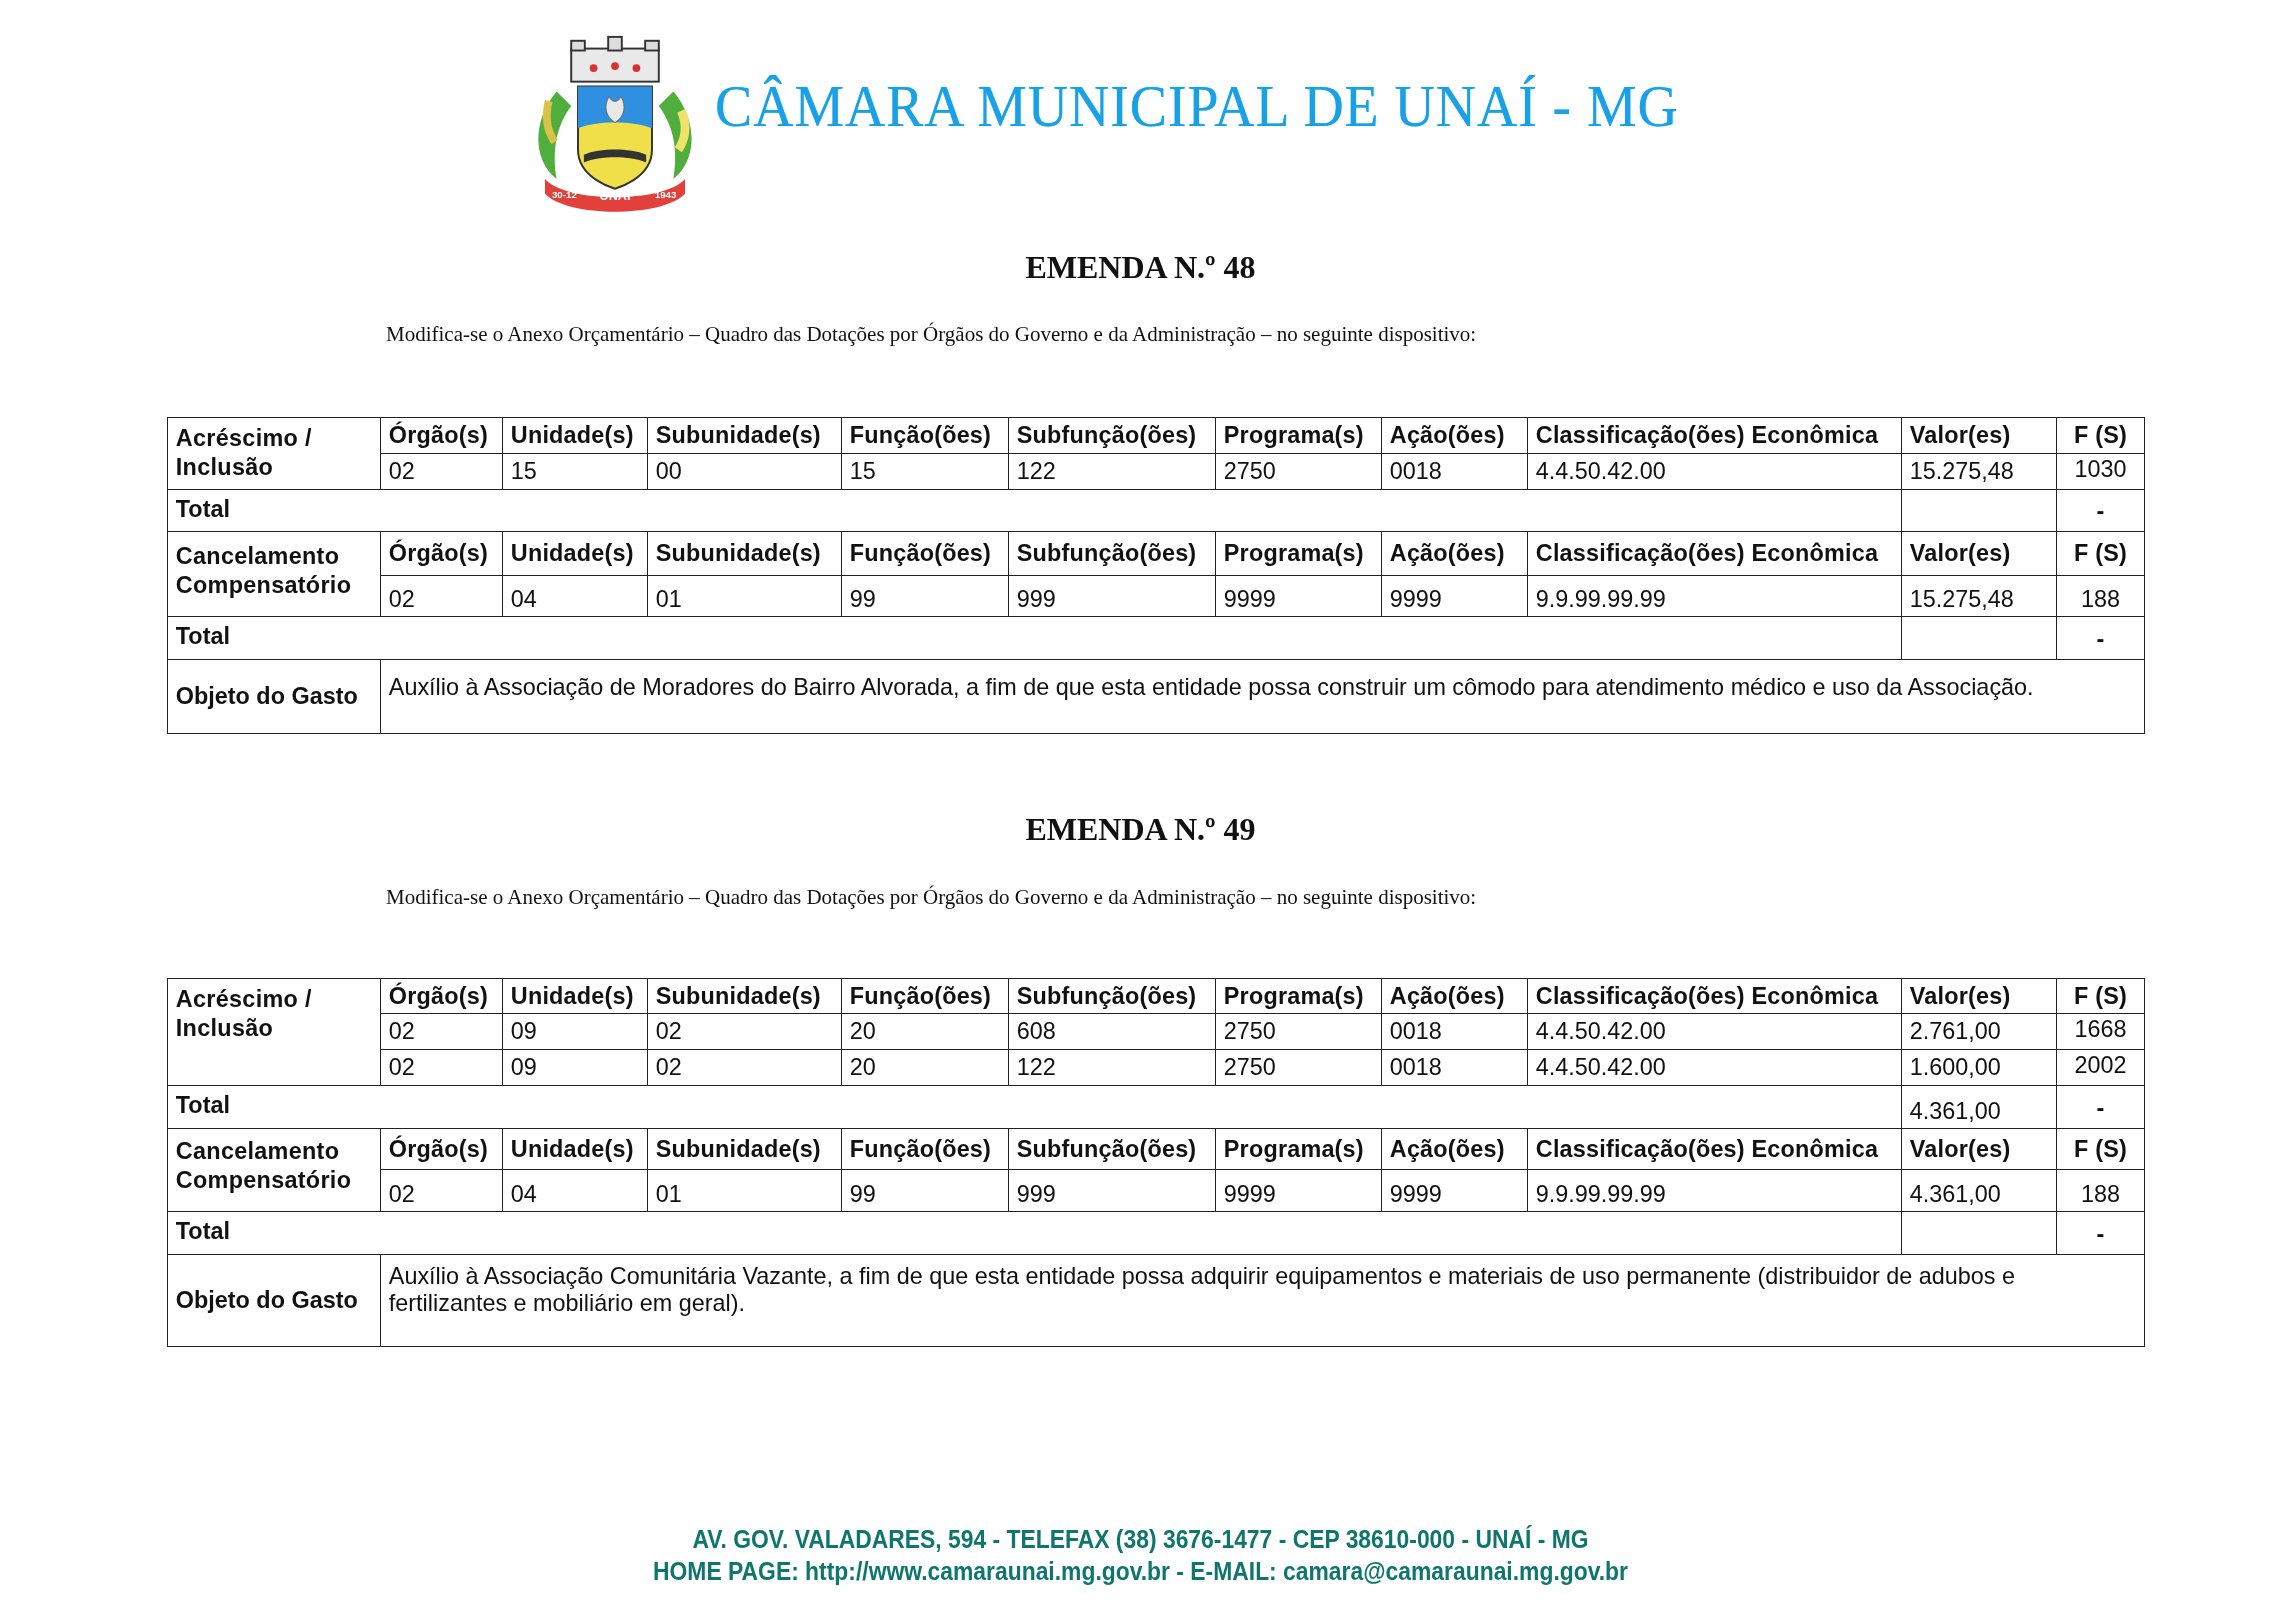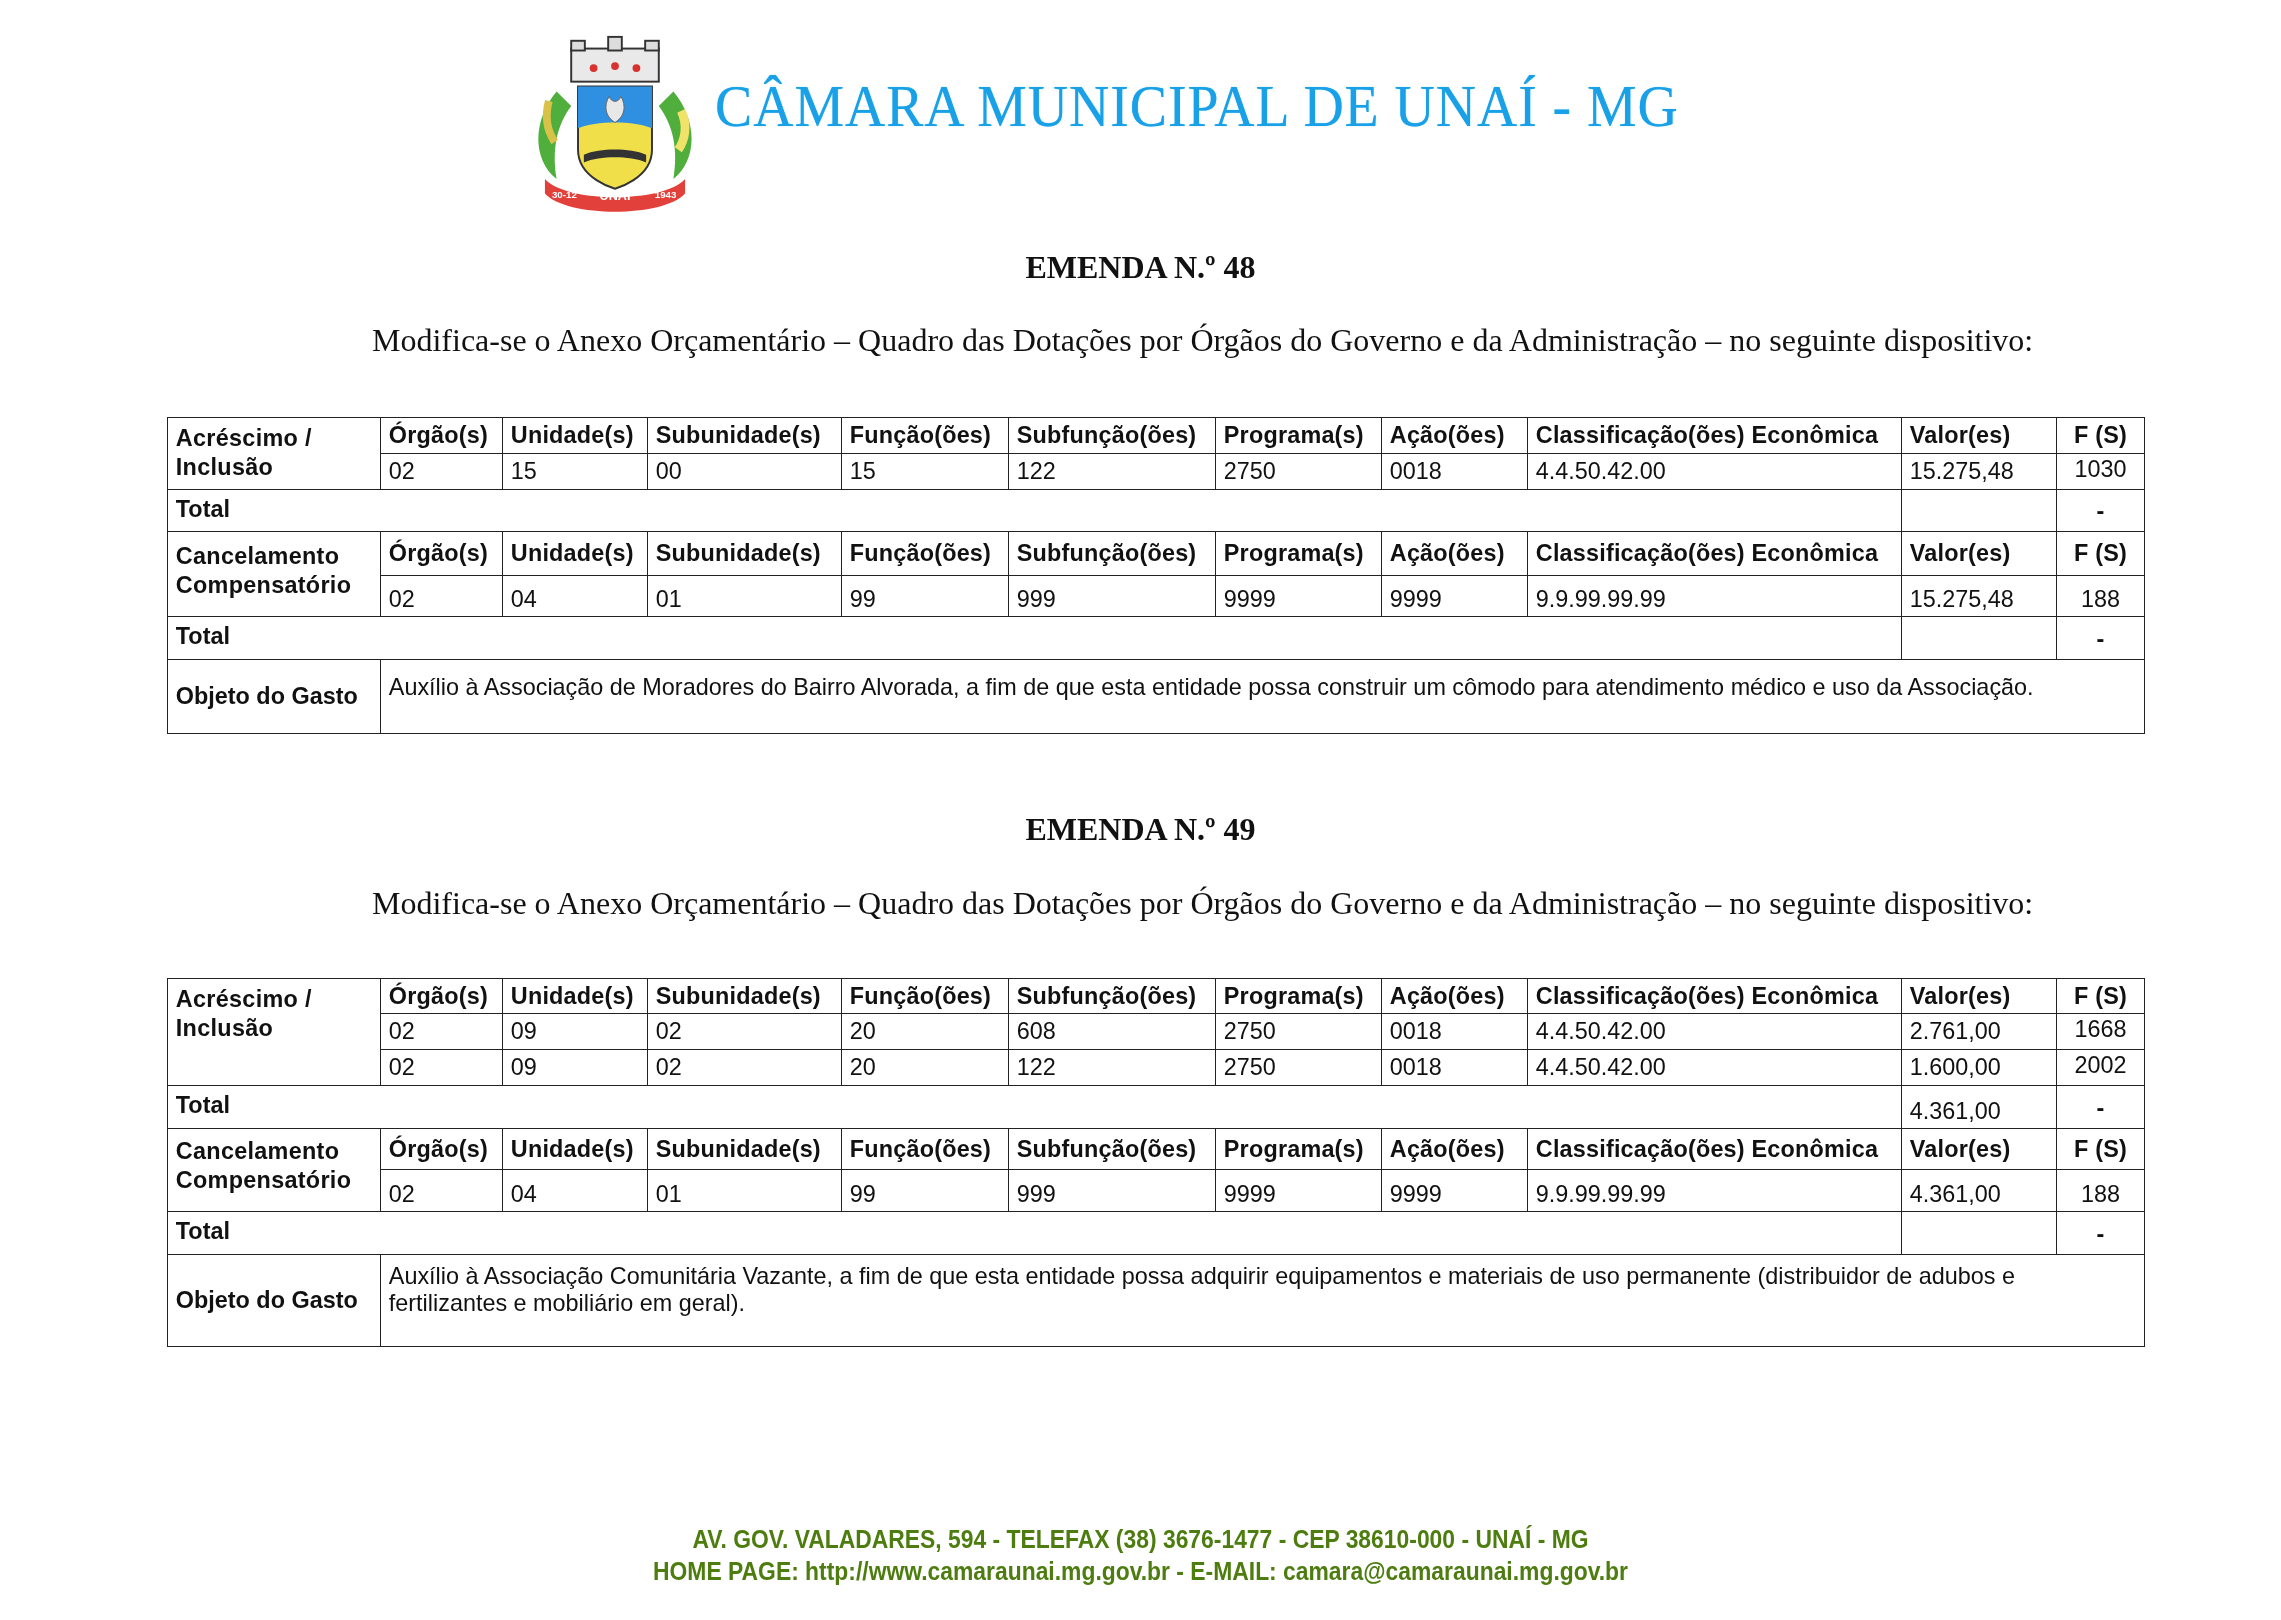--- a/index.html
+++ b/index.html
@@ -7,39 +7,39 @@
 
   
   #logo { position: absolute; left: 527px; top: 33px; width: 176px; height: 181px; }
   #org-title { position: absolute; left: 715px; top: 72px; font-size: 60px; letter-spacing: 1px;
     color: #1aa0e6; font-family: "Liberation Serif", "DejaVu Serif", serif; white-space: nowrap;
     transform: scaleX(0.93); transform-origin: left top;
     text-shadow: 0 0 1px #4cc0f2; }
 
   .emenda-title { position: absolute; left: 0; width: 2281px; text-align: center;
     font-family: "Liberation Serif", "DejaVu Serif", serif; font-weight: bold; font-size: 32px; }
-  .emenda-sub { position: absolute; left: 372px; font-family: "Liberation Serif", "DejaVu Serif", serif;
-    font-size: 32px; white-space: nowrap; }
+  .emenda-sub { position: absolute; left: 386px; font-family: "Liberation Serif", "DejaVu Serif", serif;
+    font-size: 21px; white-space: nowrap; }
 
   
   .tbl { position: absolute; left: 167px; width: 1977px; border-collapse: collapse; table-layout: fixed;
     font-family: "Liberation Sans", "DejaVu Sans", sans-serif; font-size: 23.4px; }
   .tbl td { border: 1.5px solid #222; padding: 0 7.8px; vertical-align: middle; white-space: nowrap; overflow: hidden; }
   .tbl td.lbl { font-weight: bold; vertical-align: top; padding-top: 5.9px; line-height: 29px; white-space: normal; letter-spacing: 0.3px; }
   .tbl td.lbl-mid { font-weight: bold; vertical-align: middle; white-space: normal; }
   .tbl td.hdr { font-weight: bold; letter-spacing: 0.2px; }
   .tbl td.c { text-align: center; }
   .tbl td.dataval { vertical-align: bottom; padding-bottom: 2.9px; }
   .tbl td.fs { text-align: center; vertical-align: top; padding-top: 2px; }
   .tbl td.total-dash { text-align: center; vertical-align: bottom; padding-bottom: 5.9px; font-weight: bold; }
   .tbl td.total-lbl { font-weight: bold; vertical-align: top; padding-top: 5.9px; }
   .tbl td.obj { white-space: normal; vertical-align: top; padding-top: 13.7px; line-height: 27px; }
 
   #footer { position: absolute; left: 0; width: 2281px; top: 1523px; text-align: center;
-    font-family: "Liberation Sans", "DejaVu Sans", sans-serif; color: #4d7c0f; font-weight: bold; }
+    font-family: "Liberation Sans", "DejaVu Sans", sans-serif; color: #0f766e; font-weight: bold; }
   #footer .line { font-size: 26px; line-height: 32px; transform: scaleX(0.88); white-space: nowrap; }
 </style>
 </head>
 <body>
 
 <div id="logo">
   <svg width="176" height="181" viewBox="0 0 180 186">
 
     <path d="M30 60 C5 90 5 130 30 150 C25 120 30 95 45 75 Z" fill="#4fae3c"></path>
     <path d="M150 60 C175 90 175 130 150 150 C155 120 150 95 135 75 Z" fill="#4fae3c"></path>

